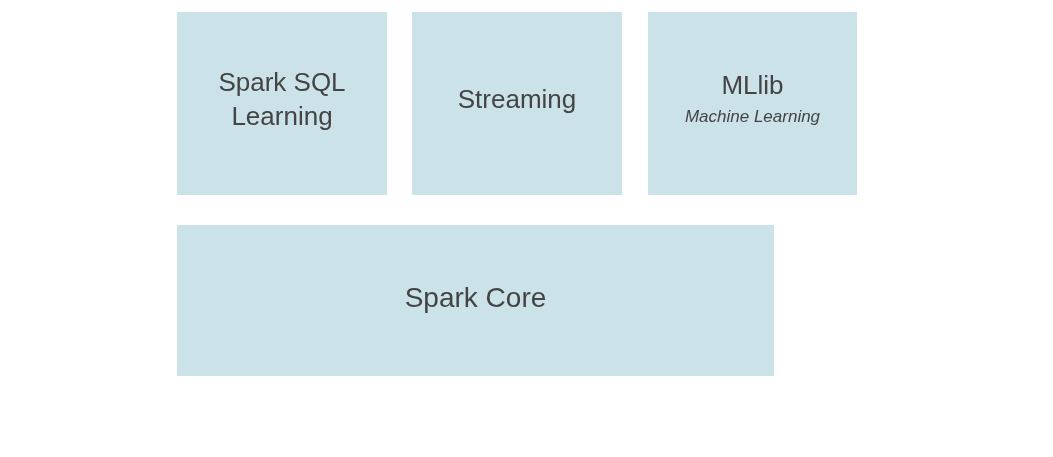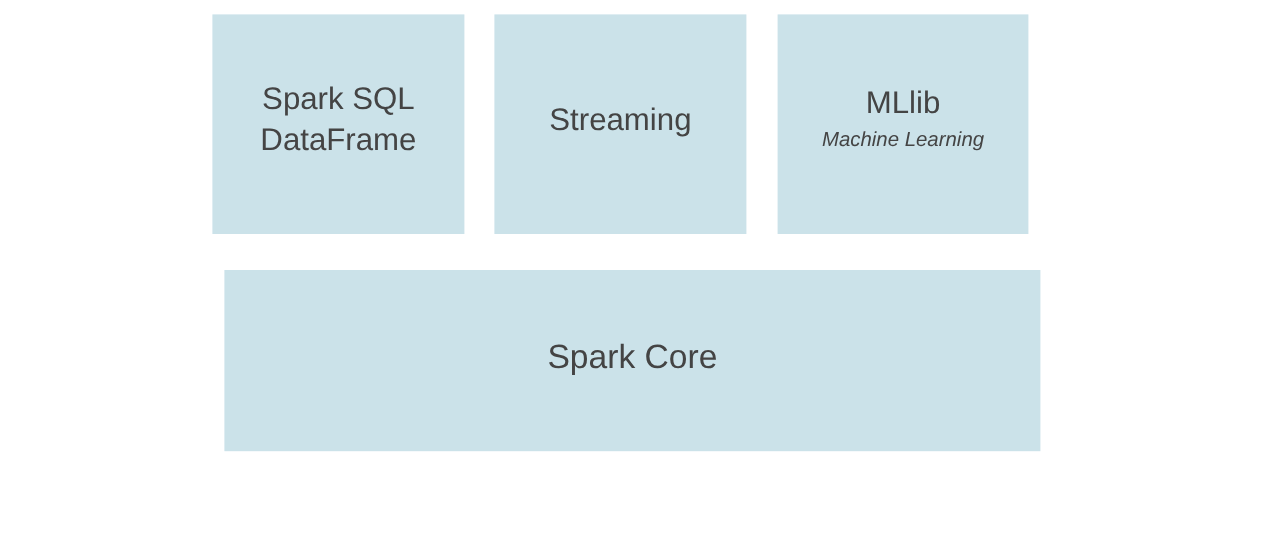--- a/index.html
+++ b/index.html
@@ -67,23 +67,23 @@
   #block-mllib {
     left: 648px;
     top: 12px;
     width: 209px;
     height: 183px;
   }
   #block-mllib .stack { padding-bottom: 10px; }
 
   
   #block-spark-core {
-    left: 187px;
+    left: 177px;
     top: 225px;
-    width: 680px;
+    width: 597px;
     height: 151px;
     justify-content: center;
   }
   #block-spark-core .block-title {
     font-size: 28px;
     padding-bottom: 4px;
   }
 
   .stack {
     display: flex;
@@ -92,21 +92,21 @@
     justify-content: flex-end;
   }
 </style>
 </head>
 <body>
 
 <div id="canvas">
 
   <div class="block" id="block-spark-sql">
     <div class="block-title">Spark SQL
-DataFrame</div>
+Learning</div>
   </div>
 
   <div class="block" id="block-streaming">
     <div class="block-title">Streaming</div>
   </div>
 
   <div class="block" id="block-mllib">
     <div class="stack">
       <div class="block-title">MLlib</div>
       <div class="block-subtitle">Machine Learning</div>

